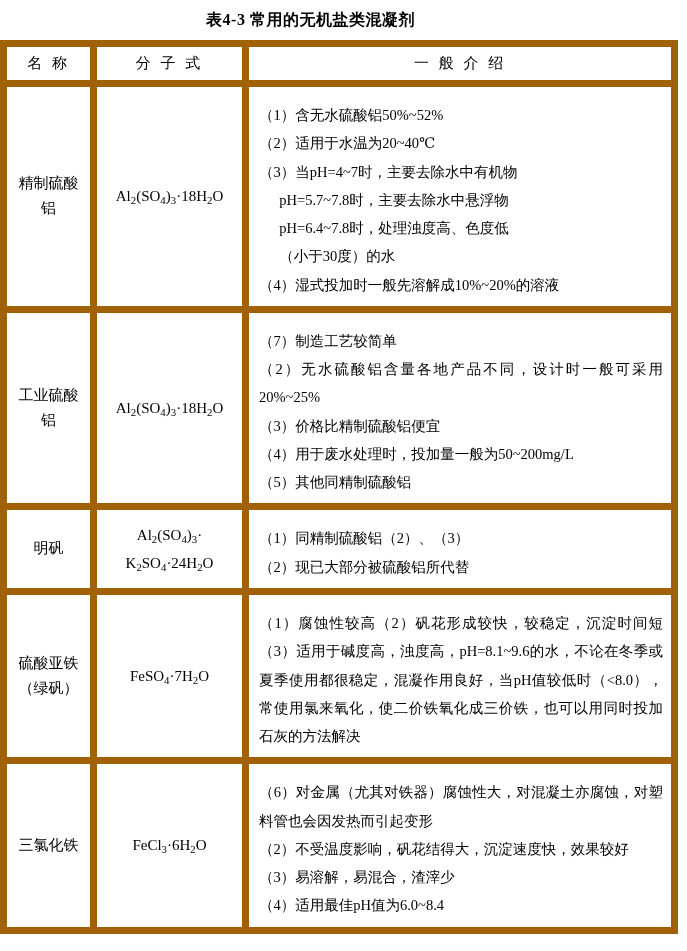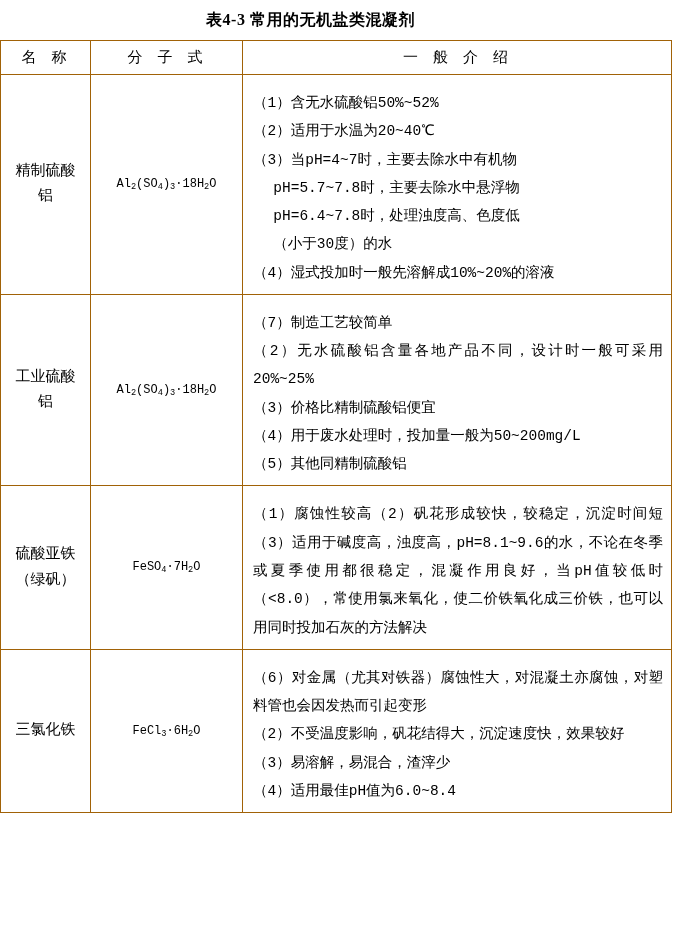--- a/index.html
+++ b/index.html
@@ -28,44 +28,43 @@
     letter-spacing: 0.5px;
     padding: 10px 0 9px 0;
   }
   table.main {
     border-collapse: collapse;
     width: 671px;
     margin: 0 auto;
     table-layout: fixed;
   }
   table.main td, table.main th {
-    border: 1px solid #a16207;
+    border: 7px solid #a16207;
     vertical-align: middle;
     font-weight: normal;
-    font-family: Liberation Mono, monospace;
   }
   .col-name { width: 90px; }
   .col-formula { width: 152px; }
   .col-desc { width: 429px; }
 
   thead td {
     text-align: center;
     font-size: 15px;
     padding: 7px 0 7px 0;
     letter-spacing: 3px;
   }
   .cell-name {
     text-align: center;
     font-size: 15px;
     line-height: 1.7;
     padding: 4px 0;
   }
   .cell-formula {
     text-align: center;
-    font-size: 12px;
+    font-size: 15px;
     line-height: 1.9;
     padding: 4px 2px;
     font-family: "Liberation Serif", "DejaVu Serif", serif;
   }
   .cell-desc {
     font-size: 14.5px;
     line-height: 1.95;
     padding: 14px 8px 7px 10px;
     text-align: justify;
   }
@@ -122,20 +121,28 @@
         <td class="cell-formula">Al<sub>2</sub>(SO<sub>4</sub>)<sub>3</sub>·18H<sub>2</sub>O</td>
         <td class="cell-desc">
           <p>（7）制造工艺较简单</p>
           <p>（2）无水硫酸铝含量各地产品不同，设计时一般可采用20%~25%</p>
           <p>（3）价格比精制硫酸铝便宜</p>
           <p>（4）用于废水处理时，投加量一般为50~200mg/L</p>
           <p>（5）其他同精制硫酸铝</p>
         </td>
       </tr>
 
+      <tr>
+        <td class="cell-name">明矾</td>
+        <td class="cell-formula">Al<sub>2</sub>(SO<sub>4</sub>)<sub>3</sub>·<br>K<sub>2</sub>SO<sub>4</sub>·24H<sub>2</sub>O</td>
+        <td class="cell-desc">
+          <p>（1）同精制硫酸铝（2）、（3）</p>
+          <p>（2）现已大部分被硫酸铝所代替</p>
+        </td>
+      </tr>
 
       <tr>
         <td class="cell-name">硫酸亚铁<br>（绿矾）</td>
         <td class="cell-formula">FeSO<sub>4</sub>·7H<sub>2</sub>O</td>
         <td class="cell-desc">
           <p>（1）腐蚀性较高（2）矾花形成较快，较稳定，沉淀时间短（3）适用于碱度高，浊度高，pH=8.1~9.6的水，不论在冬季或夏季使用都很稳定，混凝作用良好，当pH值较低时（&lt;8.0），常使用氯来氧化，使二价铁氧化成三价铁，也可以用同时投加石灰的方法解决</p>
         </td>
       </tr>
 
       <tr>

